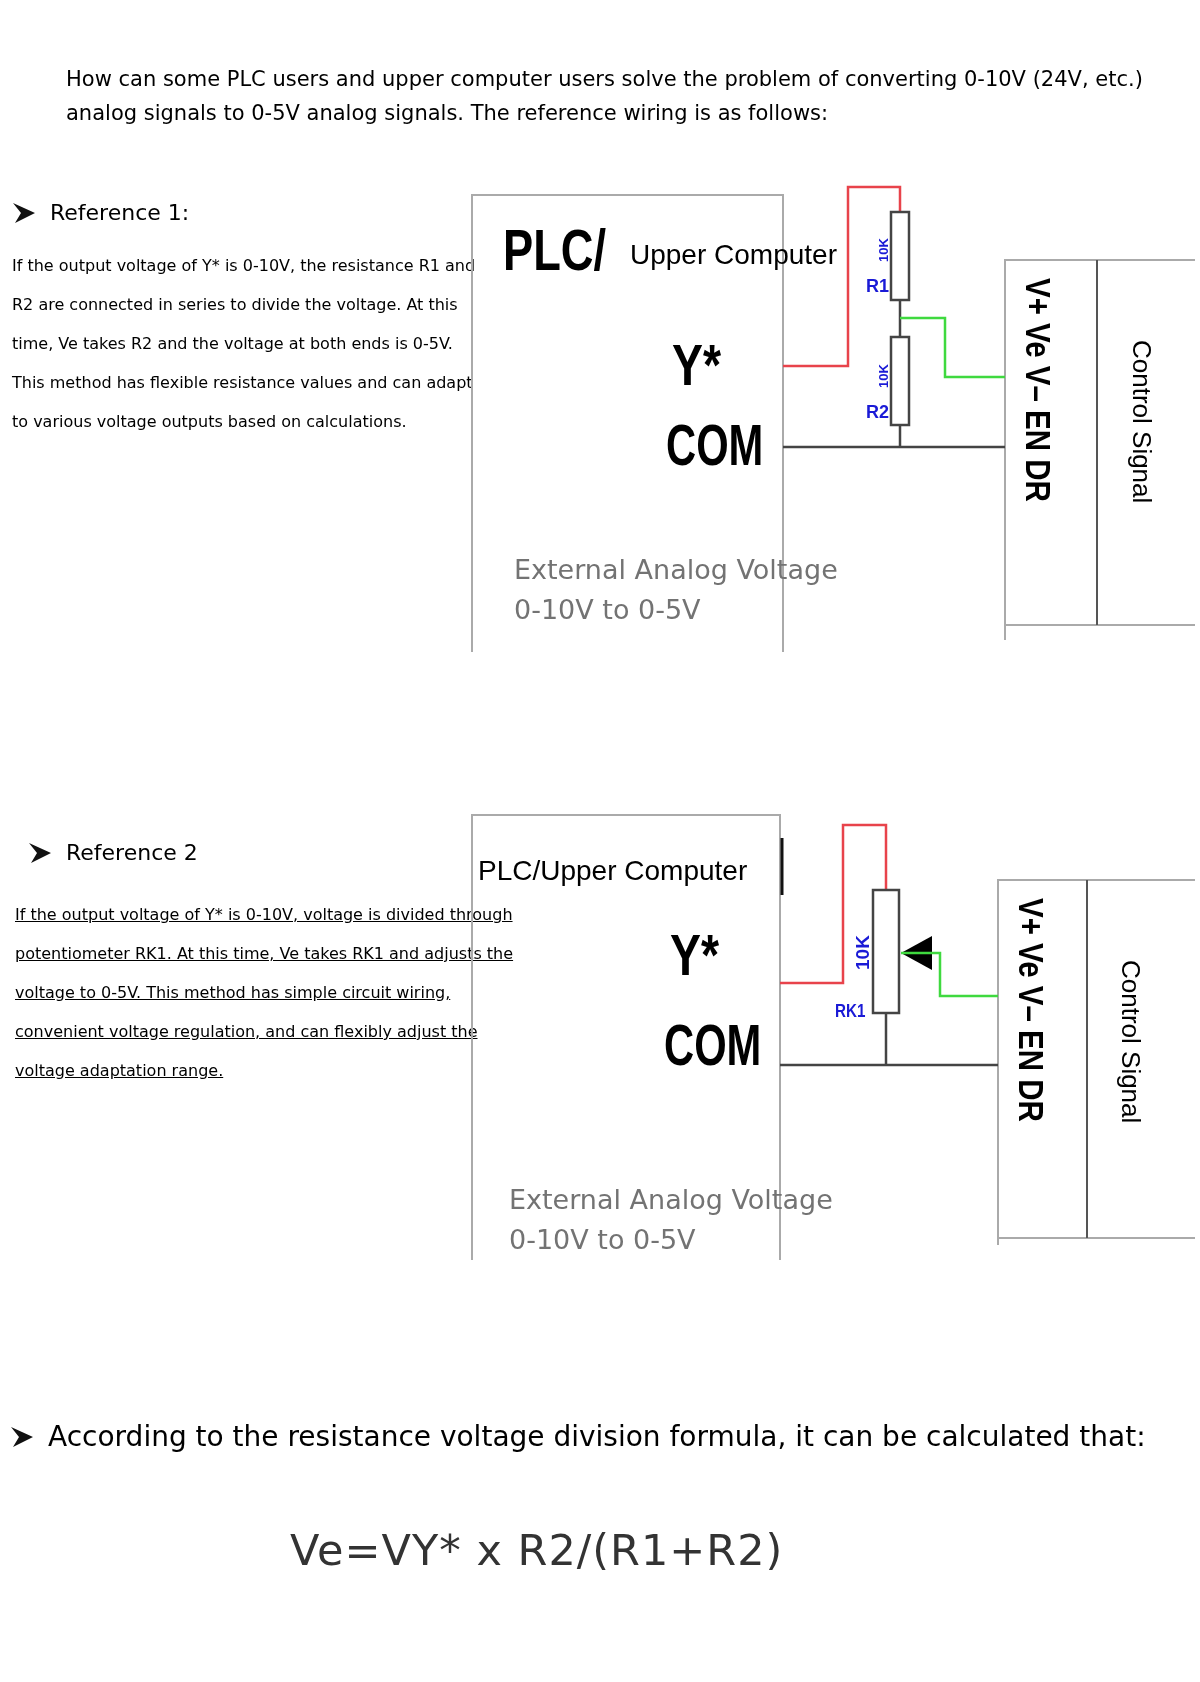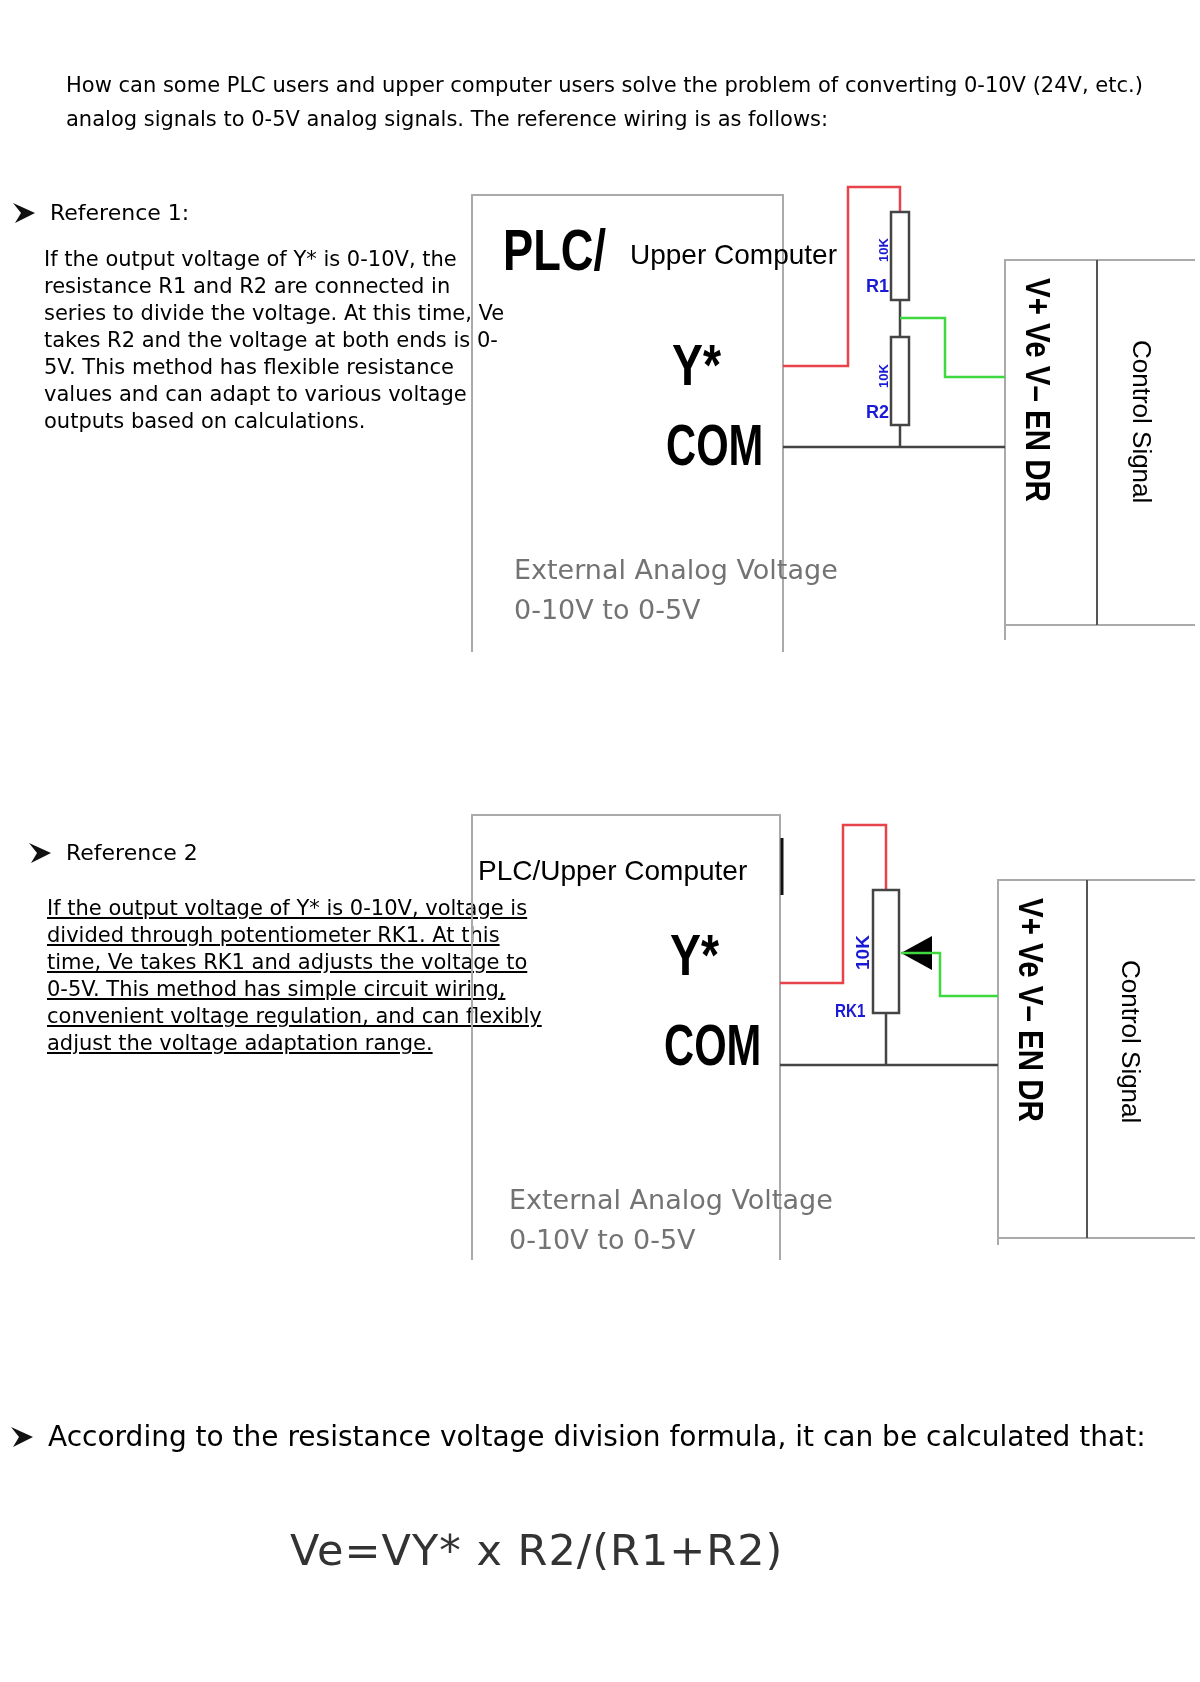--- a/index.html
+++ b/index.html
@@ -1,22 +1,22 @@
 <!DOCTYPE html>
 <html><head>
 <meta charset="utf-8">
 <style>
   html, body { margin: 0; padding: 0; background: #ffffff; }
   body { width: 1200px; height: 1682px; position: relative; overflow: hidden;
          font-family: "DejaVu Sans", sans-serif; color: #000; }
   .abs { position: absolute; }
-  .intro { left: 66px; top: 68px; width: 1100px; font-size: 21px; line-height: 34px; }
+  .intro { left: 66px; top: 62px; width: 1100px; font-size: 21px; line-height: 34px; }
   .ref-head { font-size: 22px; display: flex; align-items: center; }
   .arrow { display: inline-block; width: 24px; height: 22px; margin-right: 14px; }
-  .ref-body { font-size: 21px; line-height: 27px; margin-left: 32px; }
+  .ref-body { font-size: 16px; line-height: 39px; }
   .ref1-head { left: 12px; top: 200px; }
   .ref1-body { left: 12px; top: 246px; width: 470px; }
   .ref2-head { left: 28px; top: 840px; }
   .ref2-body { left: 15px; top: 895px; width: 500px; text-decoration: underline; }
   svg text { font-family: "Liberation Sans", sans-serif; }
   .ext { color: #737373; font-size: 27px; line-height: 40px; }
   .ext1 { left: 514px; top: 550px; }
   .ext2 { left: 509px; top: 1180px; }
   .formula-head { left: 10px; top: 1420px; font-size: 28px; display: flex; align-items: center; }
   .formula { left: 290px; top: 1525px; font-size: 43px; color: #333; letter-spacing: 1px; }

